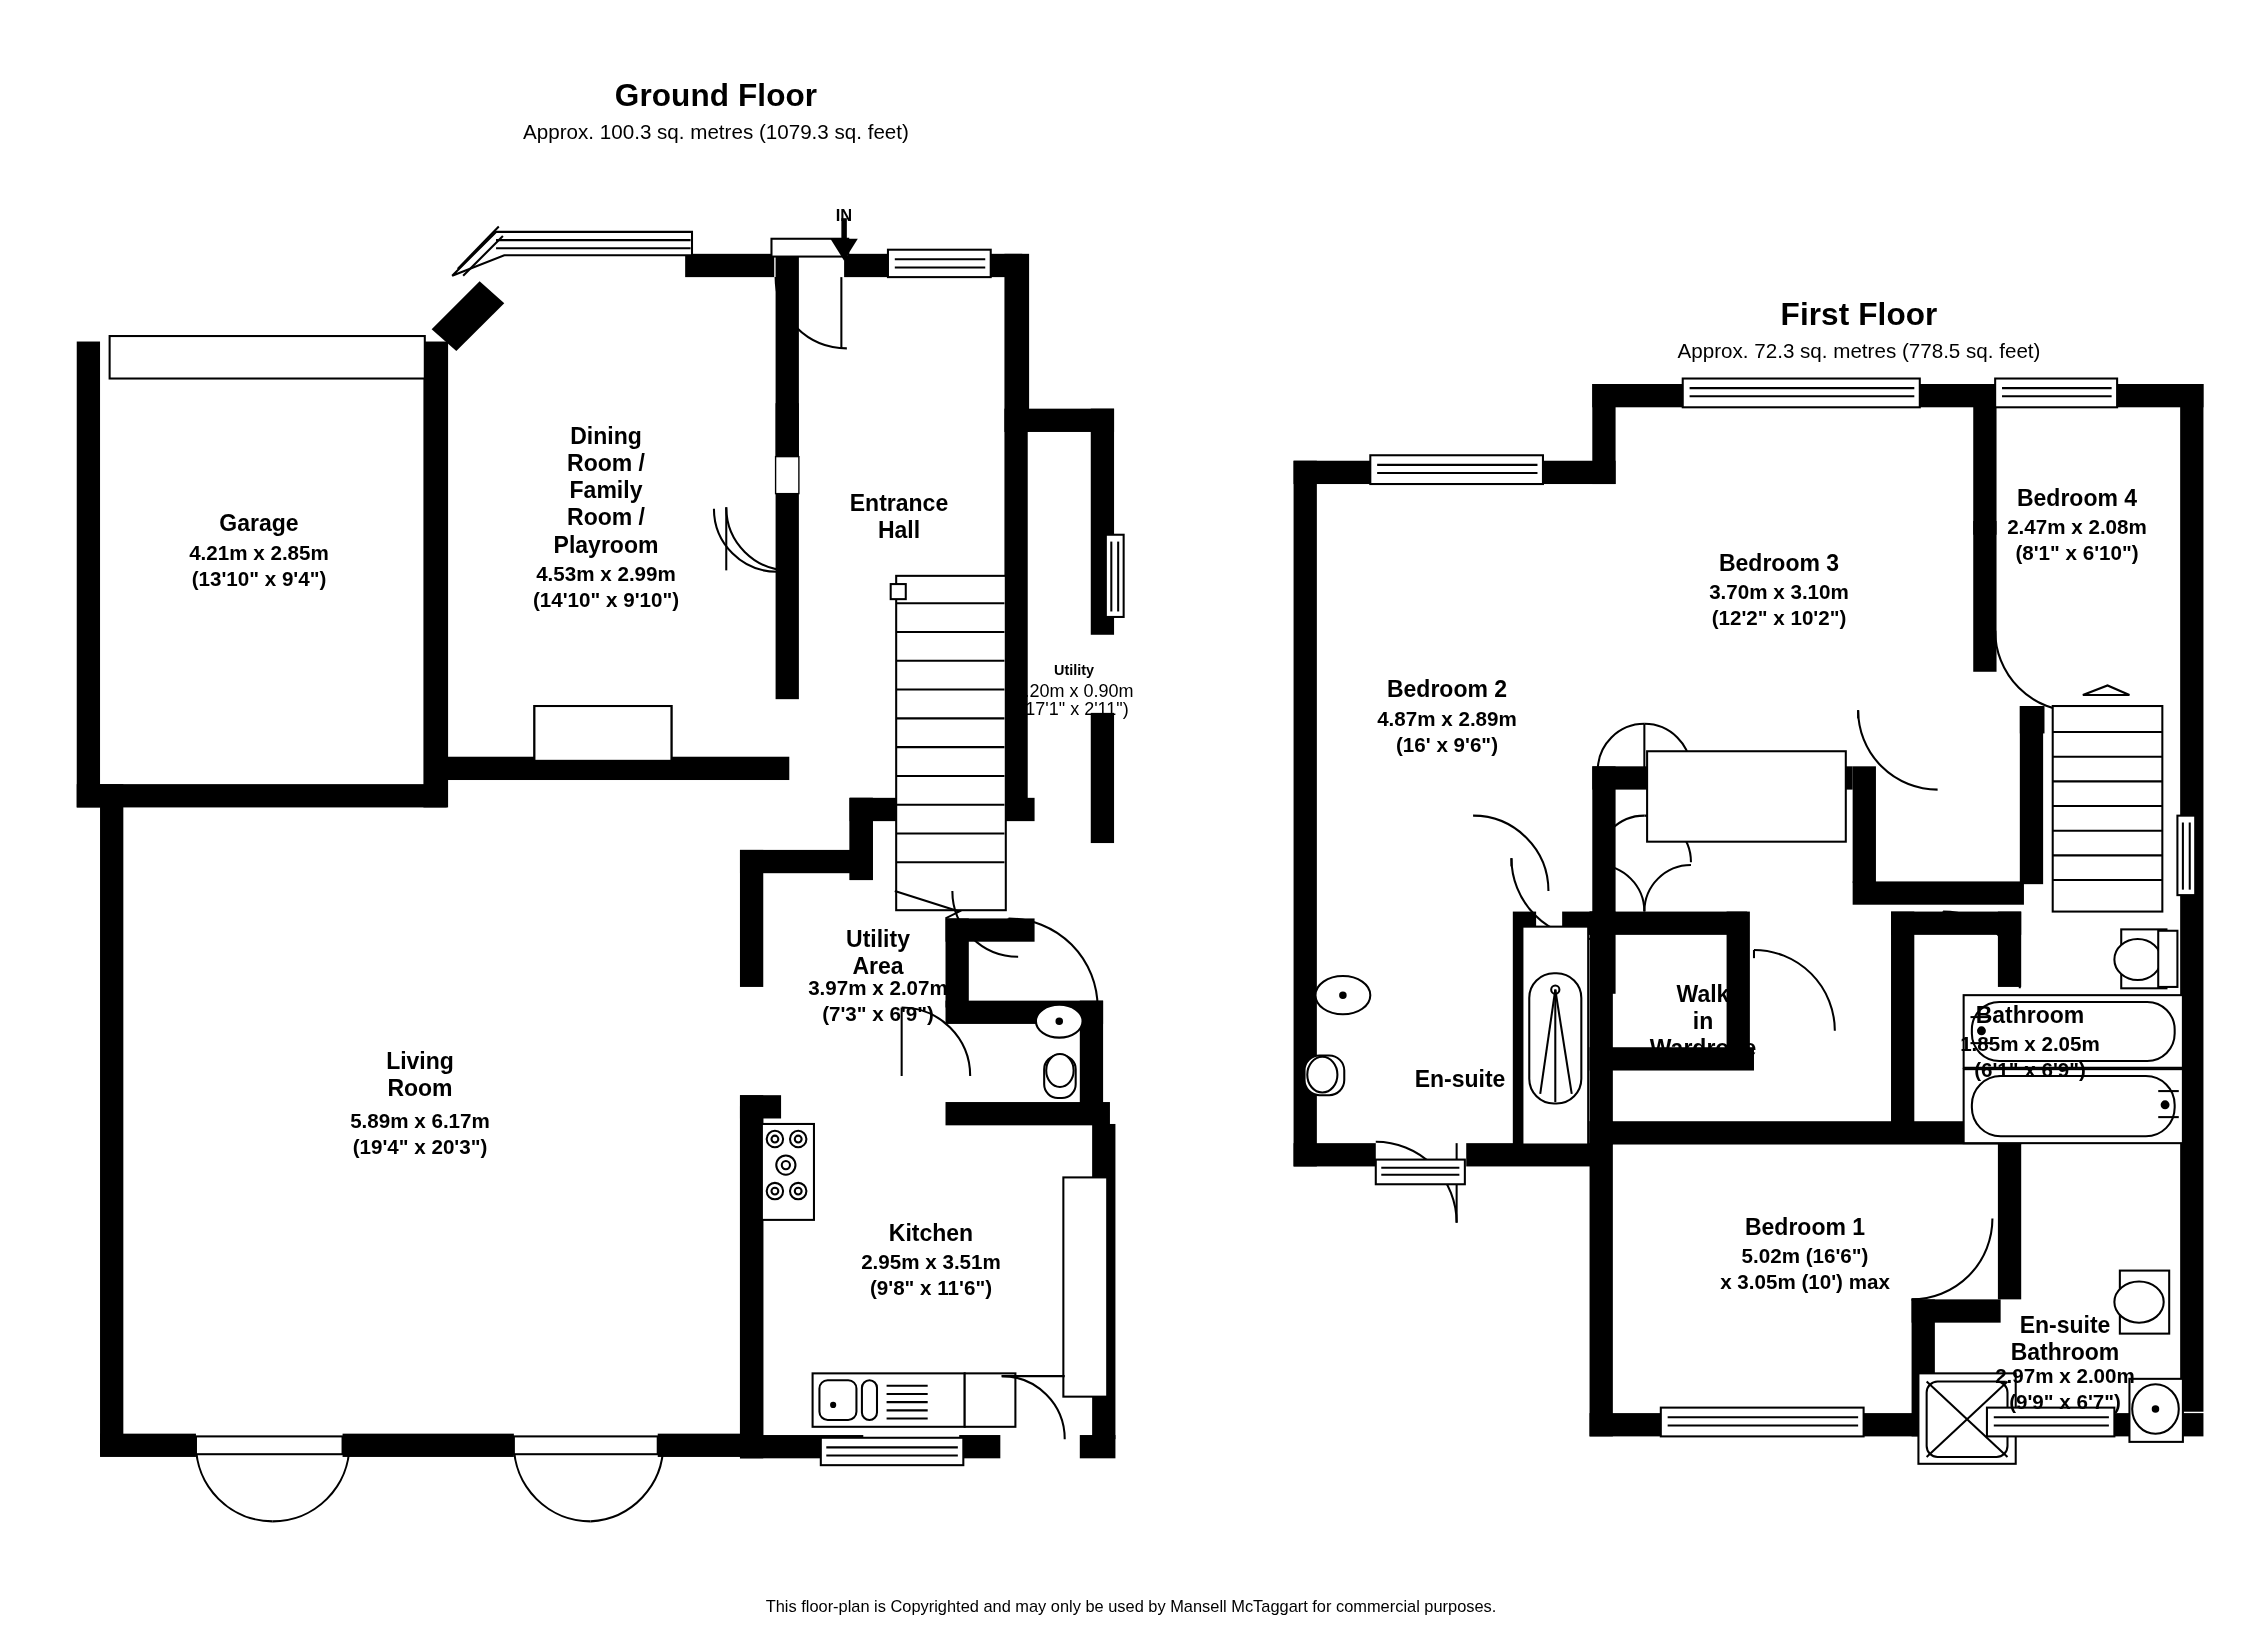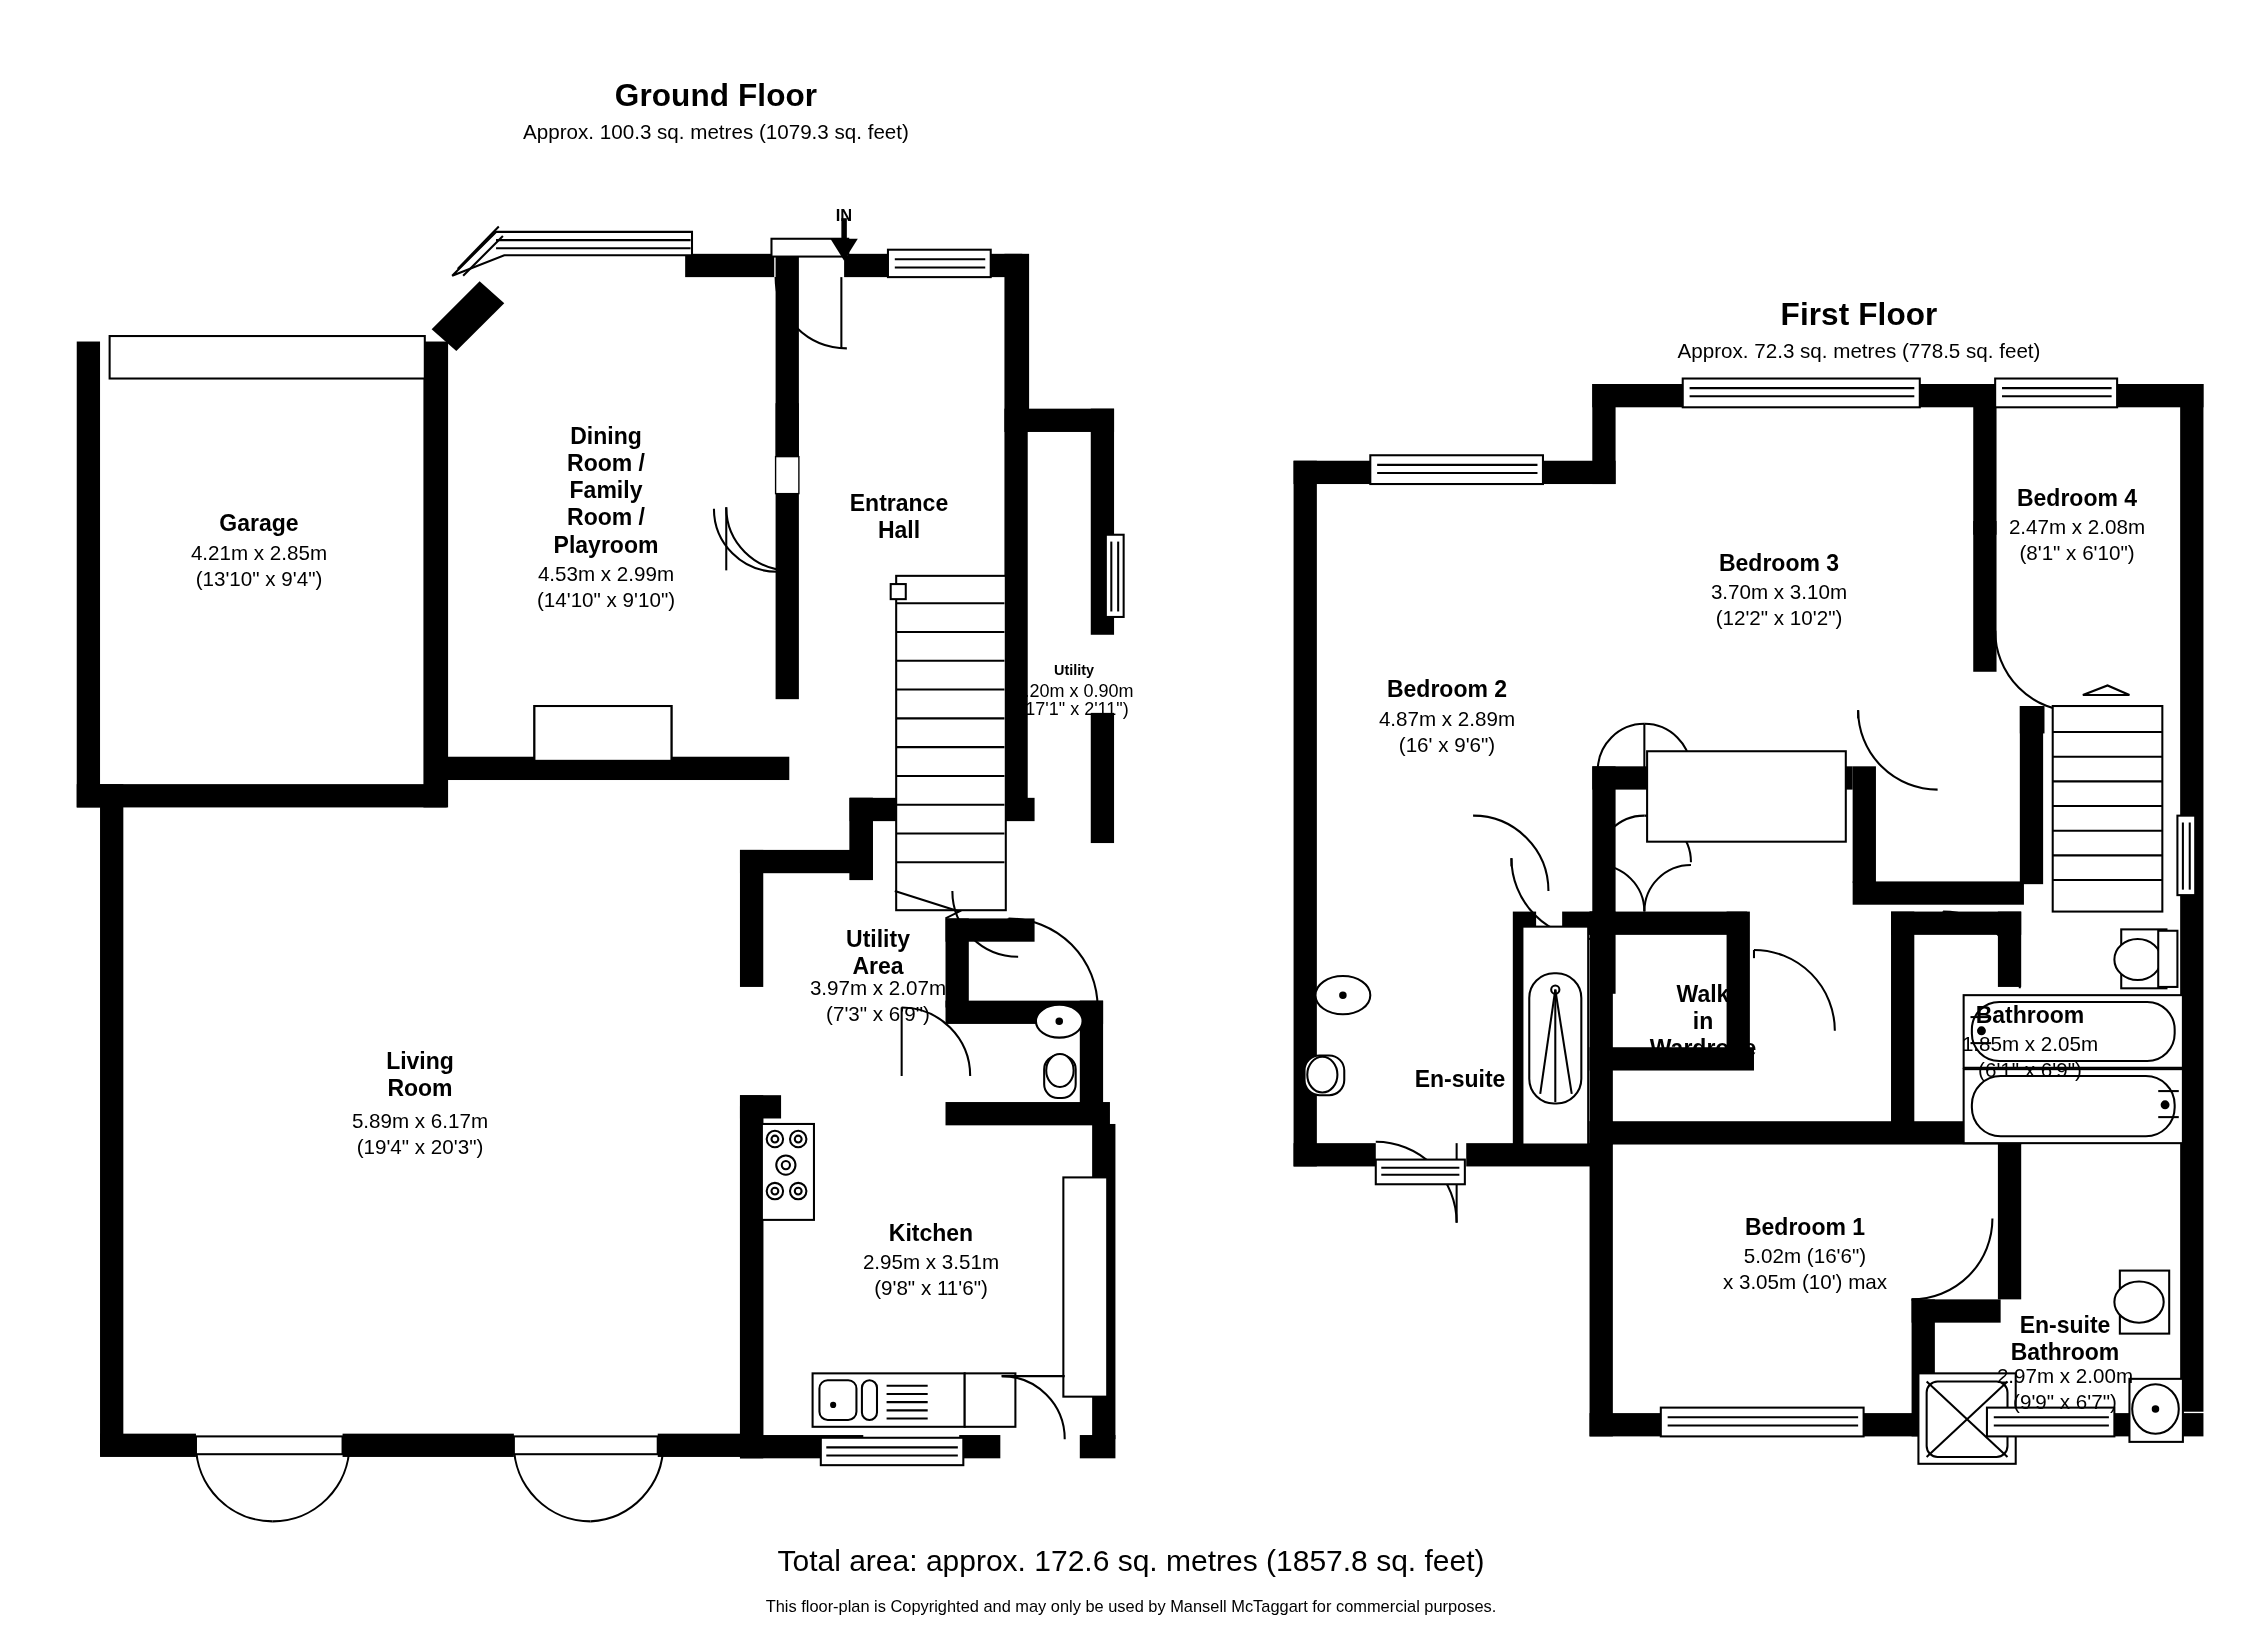--- a/index.html
+++ b/index.html
@@ -43,21 +43,21 @@
   .floor-sub {
     font-size: 20.6px;
     font-weight: normal;
   }
   .room-name {
     font-size: 23px;
     font-weight: bold;
   }
   .room-dim {
     font-size: 20.6px;
-    font-weight: normal;
+    font-weight: bold;
   }
   .room-name-sm {
     font-size: 14.4px;
     font-weight: bold;
   }
   .room-dim-sm {
     font-size: 18px;
     font-weight: normal;
   }
   .in-label {
@@ -495,17 +495,16 @@
 
   <div class="txt room-name ctr" style="left:2030px; top:1002px;">Bathroom</div>
   <div class="txt room-dim ctr" style="left:2030px; top:1032px;">1.85m x 2.05m</div>
   <div class="txt room-dim ctr" style="left:2030px; top:1058px;">(6'1" x 6'9")</div>
 
   <div class="txt room-name ctr" style="left:2065px; top:1312px;">En-suite
 Bathroom</div>
   <div class="txt room-dim ctr" style="left:2065px; top:1364px;">2.97m x 2.00m</div>
   <div class="txt room-dim ctr" style="left:2065px; top:1390px;">(9'9" x 6'7")</div>
 
-  <div class="txt total-area ctr" style="left:1131px; top:1543px;">Total area: approx. 172.6 sq. metres (1857.8 sq. feet)</div>
   <div class="txt copyright ctr" style="left:1131px; top:1597px;">This floor-plan is Copyrighted and may only be used by Mansell McTaggart for commercial purposes.</div>
 
 </div>
 
 
 </body></html>

